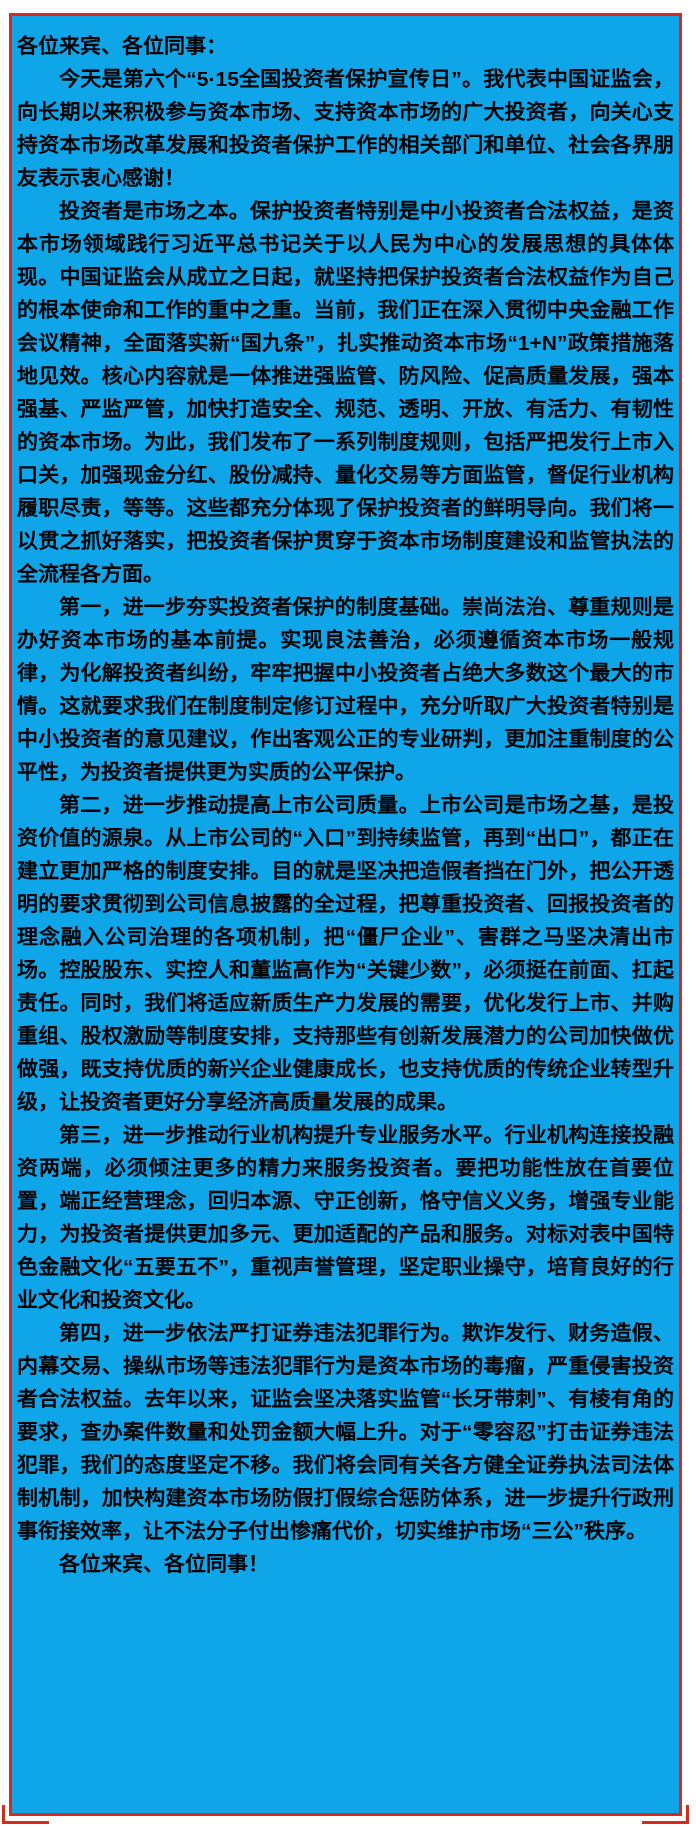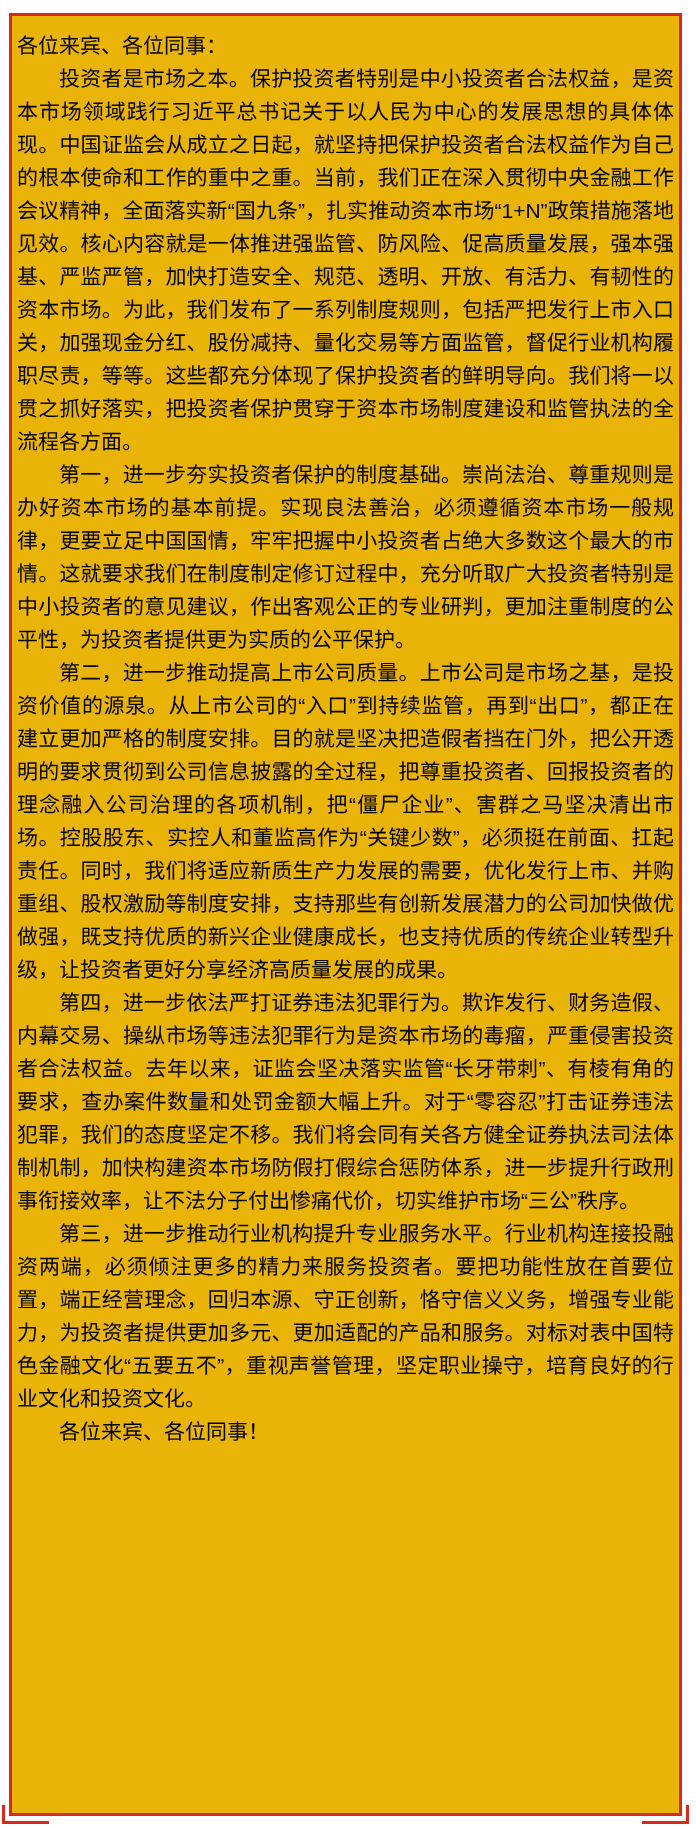--- a/index.html
+++ b/index.html
@@ -14,22 +14,23 @@
     font-family: "Liberation Sans", sans-serif;
     overflow: hidden;
   }
   .doc-frame {
     position: absolute;
     left: 9px;
     top: 13px;
     width: 667px;   
     height: 1797px; 
     border: 3px solid #d8291a;
-    background: #eab308;
+    background: #0ea5e9;
     box-sizing: content-box;
+    font-weight: bold;
   }
   .doc-body {
     position: absolute;
     left: 5px;
     right: 5px;
     top: 13px;
     color: #000000;
     font-size: 21px;
     line-height: 33px;
     text-align: justify;
@@ -63,24 +64,25 @@
     border-bottom: 3px solid #d8291a;
     box-sizing: content-box;
   }
 </style>
 </head>
 <body>
 
 <div class="doc-frame">
   <div class="doc-body">
     <p>各位来宾、各位同事：</p>
+    <p class="indent">今天是第六个“5·15全国投资者保护宣传日”。我代表中国证监会，向长期以来积极参与资本市场、支持资本市场的广大投资者，向关心支持资本市场改革发展和投资者保护工作的相关部门和单位、社会各界朋友表示衷心感谢！</p>
     <p class="indent">投资者是市场之本。保护投资者特别是中小投资者合法权益，是资本市场领域践行习近平总书记关于以人民为中心的发展思想的具体体现。中国证监会从成立之日起，就坚持把保护投资者合法权益作为自己的根本使命和工作的重中之重。当前，我们正在深入贯彻中央金融工作会议精神，全面落实新“国九条”，扎实推动资本市场“1+N”政策措施落地见效。核心内容就是一体推进强监管、防风险、促高质量发展，强本强基、严监严管，加快打造安全、规范、透明、开放、有活力、有韧性的资本市场。为此，我们发布了一系列制度规则，包括严把发行上市入口关，加强现金分红、股份减持、量化交易等方面监管，督促行业机构履职尽责，等等。这些都充分体现了保护投资者的鲜明导向。我们将一以贯之抓好落实，把投资者保护贯穿于资本市场制度建设和监管执法的全流程各方面。</p>
-    <p class="indent">第一，进一步夯实投资者保护的制度基础。崇尚法治、尊重规则是办好资本市场的基本前提。实现良法善治，必须遵循资本市场一般规律，更要立足中国国情，牢牢把握中小投资者占绝大多数这个最大的市情。这就要求我们在制度制定修订过程中，充分听取广大投资者特别是中小投资者的意见建议，作出客观公正的专业研判，更加注重制度的公平性，为投资者提供更为实质的公平保护。</p>
+    <p class="indent">第一，进一步夯实投资者保护的制度基础。崇尚法治、尊重规则是办好资本市场的基本前提。实现良法善治，必须遵循资本市场一般规律，为化解投资者纠纷，牢牢把握中小投资者占绝大多数这个最大的市情。这就要求我们在制度制定修订过程中，充分听取广大投资者特别是中小投资者的意见建议，作出客观公正的专业研判，更加注重制度的公平性，为投资者提供更为实质的公平保护。</p>
     <p class="indent">第二，进一步推动提高上市公司质量。上市公司是市场之基，是投资价值的源泉。从上市公司的“入口”到持续监管，再到“出口”，都正在建立更加严格的制度安排。目的就是坚决把造假者挡在门外，把公开透明的要求贯彻到公司信息披露的全过程，把尊重投资者、回报投资者的理念融入公司治理的各项机制，把“僵尸企业”、害群之马坚决清出市场。控股股东、实控人和董监高作为“关键少数”，必须挺在前面、扛起责任。同时，我们将适应新质生产力发展的需要，优化发行上市、并购重组、股权激励等制度安排，支持那些有创新发展潜力的公司加快做优做强，既支持优质的新兴企业健康成长，也支持优质的传统企业转型升级，让投资者更好分享经济高质量发展的成果。</p>
+    <p class="indent">第三，进一步推动行业机构提升专业服务水平。行业机构连接投融资两端，必须倾注更多的精力来服务投资者。要把功能性放在首要位置，端正经营理念，回归本源、守正创新，恪守信义义务，增强专业能力，为投资者提供更加多元、更加适配的产品和服务。对标对表中国特色金融文化“五要五不”，重视声誉管理，坚定职业操守，培育良好的行业文化和投资文化。</p>
     <p class="indent">第四，进一步依法严打证券违法犯罪行为。欺诈发行、财务造假、内幕交易、操纵市场等违法犯罪行为是资本市场的毒瘤，严重侵害投资者合法权益。去年以来，证监会坚决落实监管“长牙带刺”、有棱有角的要求，查办案件数量和处罚金额大幅上升。对于“零容忍”打击证券违法犯罪，我们的态度坚定不移。我们将会同有关各方健全证券执法司法体制机制，加快构建资本市场防假打假综合惩防体系，进一步提升行政刑事衔接效率，让不法分子付出惨痛代价，切实维护市场“三公”秩序。</p>
-    <p class="indent">第三，进一步推动行业机构提升专业服务水平。行业机构连接投融资两端，必须倾注更多的精力来服务投资者。要把功能性放在首要位置，端正经营理念，回归本源、守正创新，恪守信义义务，增强专业能力，为投资者提供更加多元、更加适配的产品和服务。对标对表中国特色金融文化“五要五不”，重视声誉管理，坚定职业操守，培育良好的行业文化和投资文化。</p>
     <p class="indent">各位来宾、各位同事！</p>
 
   </div>
 </div>
 
 <div class="corner-bl"></div>
 <div class="corner-br"></div>
 
 </body></html>

